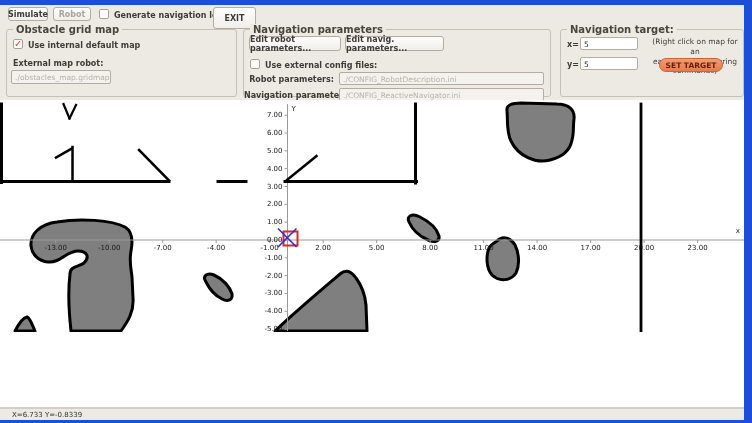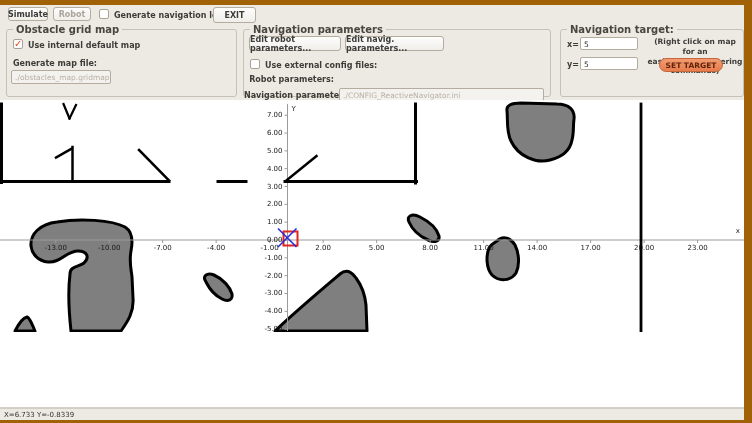--- a/index.html
+++ b/index.html
@@ -1,18 +1,18 @@
 <!DOCTYPE html>
 <html><head>
 <meta charset="utf-8">
 <style>
   * { margin:0; padding:0; box-sizing:border-box; }
   html,body { width:752px; height:423px; background:#000; overflow:hidden; }
   body { font-family:"DejaVu Sans","Liberation Sans",sans-serif; }
-  #screen { position:absolute; top:0; left:0; width:752px; height:423px; background:#a16207; }
+  #screen { position:absolute; top:0; left:0; width:752px; height:423px; background:#1d4ed8; }
   #window { position:absolute; top:5px; left:0; width:744px; height:415px; background:#edeae4; }
 
   
   .btn {
     position:absolute; display:flex; align-items:center; justify-content:center;
     background:linear-gradient(#fdfdfc,#f0eeea); border:1px solid #b3ac9f; border-radius:3px;
     font-size:8px; font-weight:700; color:#3d3c38; cursor:pointer;
   }
   .btn.disabled { color:#aaa49a; }
   .checkbox {
@@ -32,55 +32,56 @@
     position:absolute; background:#fff; border:1px solid #b3ac9f; border-radius:2px;
     font-size:7.5px; color:#2e2d29; padding:2px 3px; white-space:nowrap; overflow:hidden;
   }
   .field.disabled { background:#f4f2ee; color:#b7b1a6; }
 
   #set-target-btn {
     position:absolute; display:flex; align-items:center; justify-content:center;
     background:linear-gradient(#f49a70,#e87c4e); border:1px solid #c4683c; border-radius:7px;
     font-size:7.5px; font-weight:700; color:#5c2406; cursor:pointer;
   }
-  .hint { position:absolute; font-size:7.5px; font-weight:700; color:#3d3c38; text-align:center; line-height:1.3; }
+  .hint { position:absolute; font-size:7.5px; font-weight:400; color:#3d3c38; text-align:center; line-height:1.3; }
 
   
   #map-canvas { position:absolute; top:95px; left:0; width:744px; height:232px; background:#fff; }
   #lower-white { position:absolute; top:327px; left:0; width:744px; height:76px; background:#fff; border-bottom:1px solid #d5d1c9; }
   #status-bar { position:absolute; top:403px; left:0; width:744px; height:12px; background:#edeae4;
-    display:flex; align-items:center; padding-left:4px; font-size:7px; color:#333; }
+    display:flex; align-items:center; padding-left:12px; font-size:7px; color:#333; }
 </style>
 </head>
 <body>
 
 <div id="screen">
   <div id="window">
 
     <div class="btn" style="left:8px;top:2px;width:40px;height:14px;">Simulate</div>
     <div class="btn disabled" style="left:53px;top:2px;width:38px;height:14px;">Robot</div>
     <div class="checkbox" style="left:99px;top:4px;"></div>
     <div class="lbl" style="left:114px;top:6px;">Generate navigation log file</div>
-    <div class="btn" style="left:213px;top:2px;width:43px;height:16px;text-align:center;">EXIT</div>
+    <div class="btn" style="left:213px;top:2px;width:43px;height:22px;text-align:center;">EXIT</div>
 
     <div class="groupbox" style="left:6px;top:24px;width:231px;height:68px;">
       <div class="legend">Obstacle grid map</div>
       <div class="checkbox" style="left:6px;top:9px;">✓</div>
       <div class="lbl" style="left:21px;top:11px;">Use internal default map</div>
-      <div class="lbl" style="left:6px;top:29px;">Generate map file:</div>
+      <div class="lbl" style="left:6px;top:29px;">External map robot:</div>
       <div class="field disabled" style="left:4px;top:40px;width:100px;height:14px;">./obstacles_map.gridmap</div>
     </div>
 
     <div class="groupbox" style="left:243px;top:24px;width:308px;height:68px;">
       <div class="legend">Navigation parameters</div>
       <div class="btn" style="left:101px;top:6px;width:99px;height:15px;">Edit navig. parameters...</div>
       <div class="btn" style="left:5px;top:6px;width:92px;height:15px;">Edit robot parameters...</div>
       <div class="checkbox" style="left:6px;top:29px;"></div>
       <div class="lbl" style="left:21px;top:31px;">Use external config files:</div>
       <div class="lbl" style="left:0;top:45px;width:90px;text-align:right;">Robot parameters:</div>
+      <div class="field disabled" style="left:95px;top:42px;width:205px;height:13px;">./CONFIG_RobotDescription.ini</div>
       <div class="lbl" style="left:0;top:61px;width:90px;text-align:right;">Navigation parameters:</div>
       <div class="field disabled" style="left:95px;top:58px;width:205px;height:13px;">./CONFIG_ReactiveNavigator.ini</div>
     </div>
 
     <div class="groupbox" style="left:560px;top:24px;width:184px;height:68px;">
       <div class="legend">Navigation target:</div>
       <div class="lbl" style="left:6px;top:10px;">x=</div>
       <div class="field" style="left:19px;top:7px;width:58px;height:13px;">5</div>
       <div class="lbl" style="left:6px;top:30px;">y=</div>
       <div class="field" style="left:19px;top:27px;width:58px;height:13px;">5</div>

